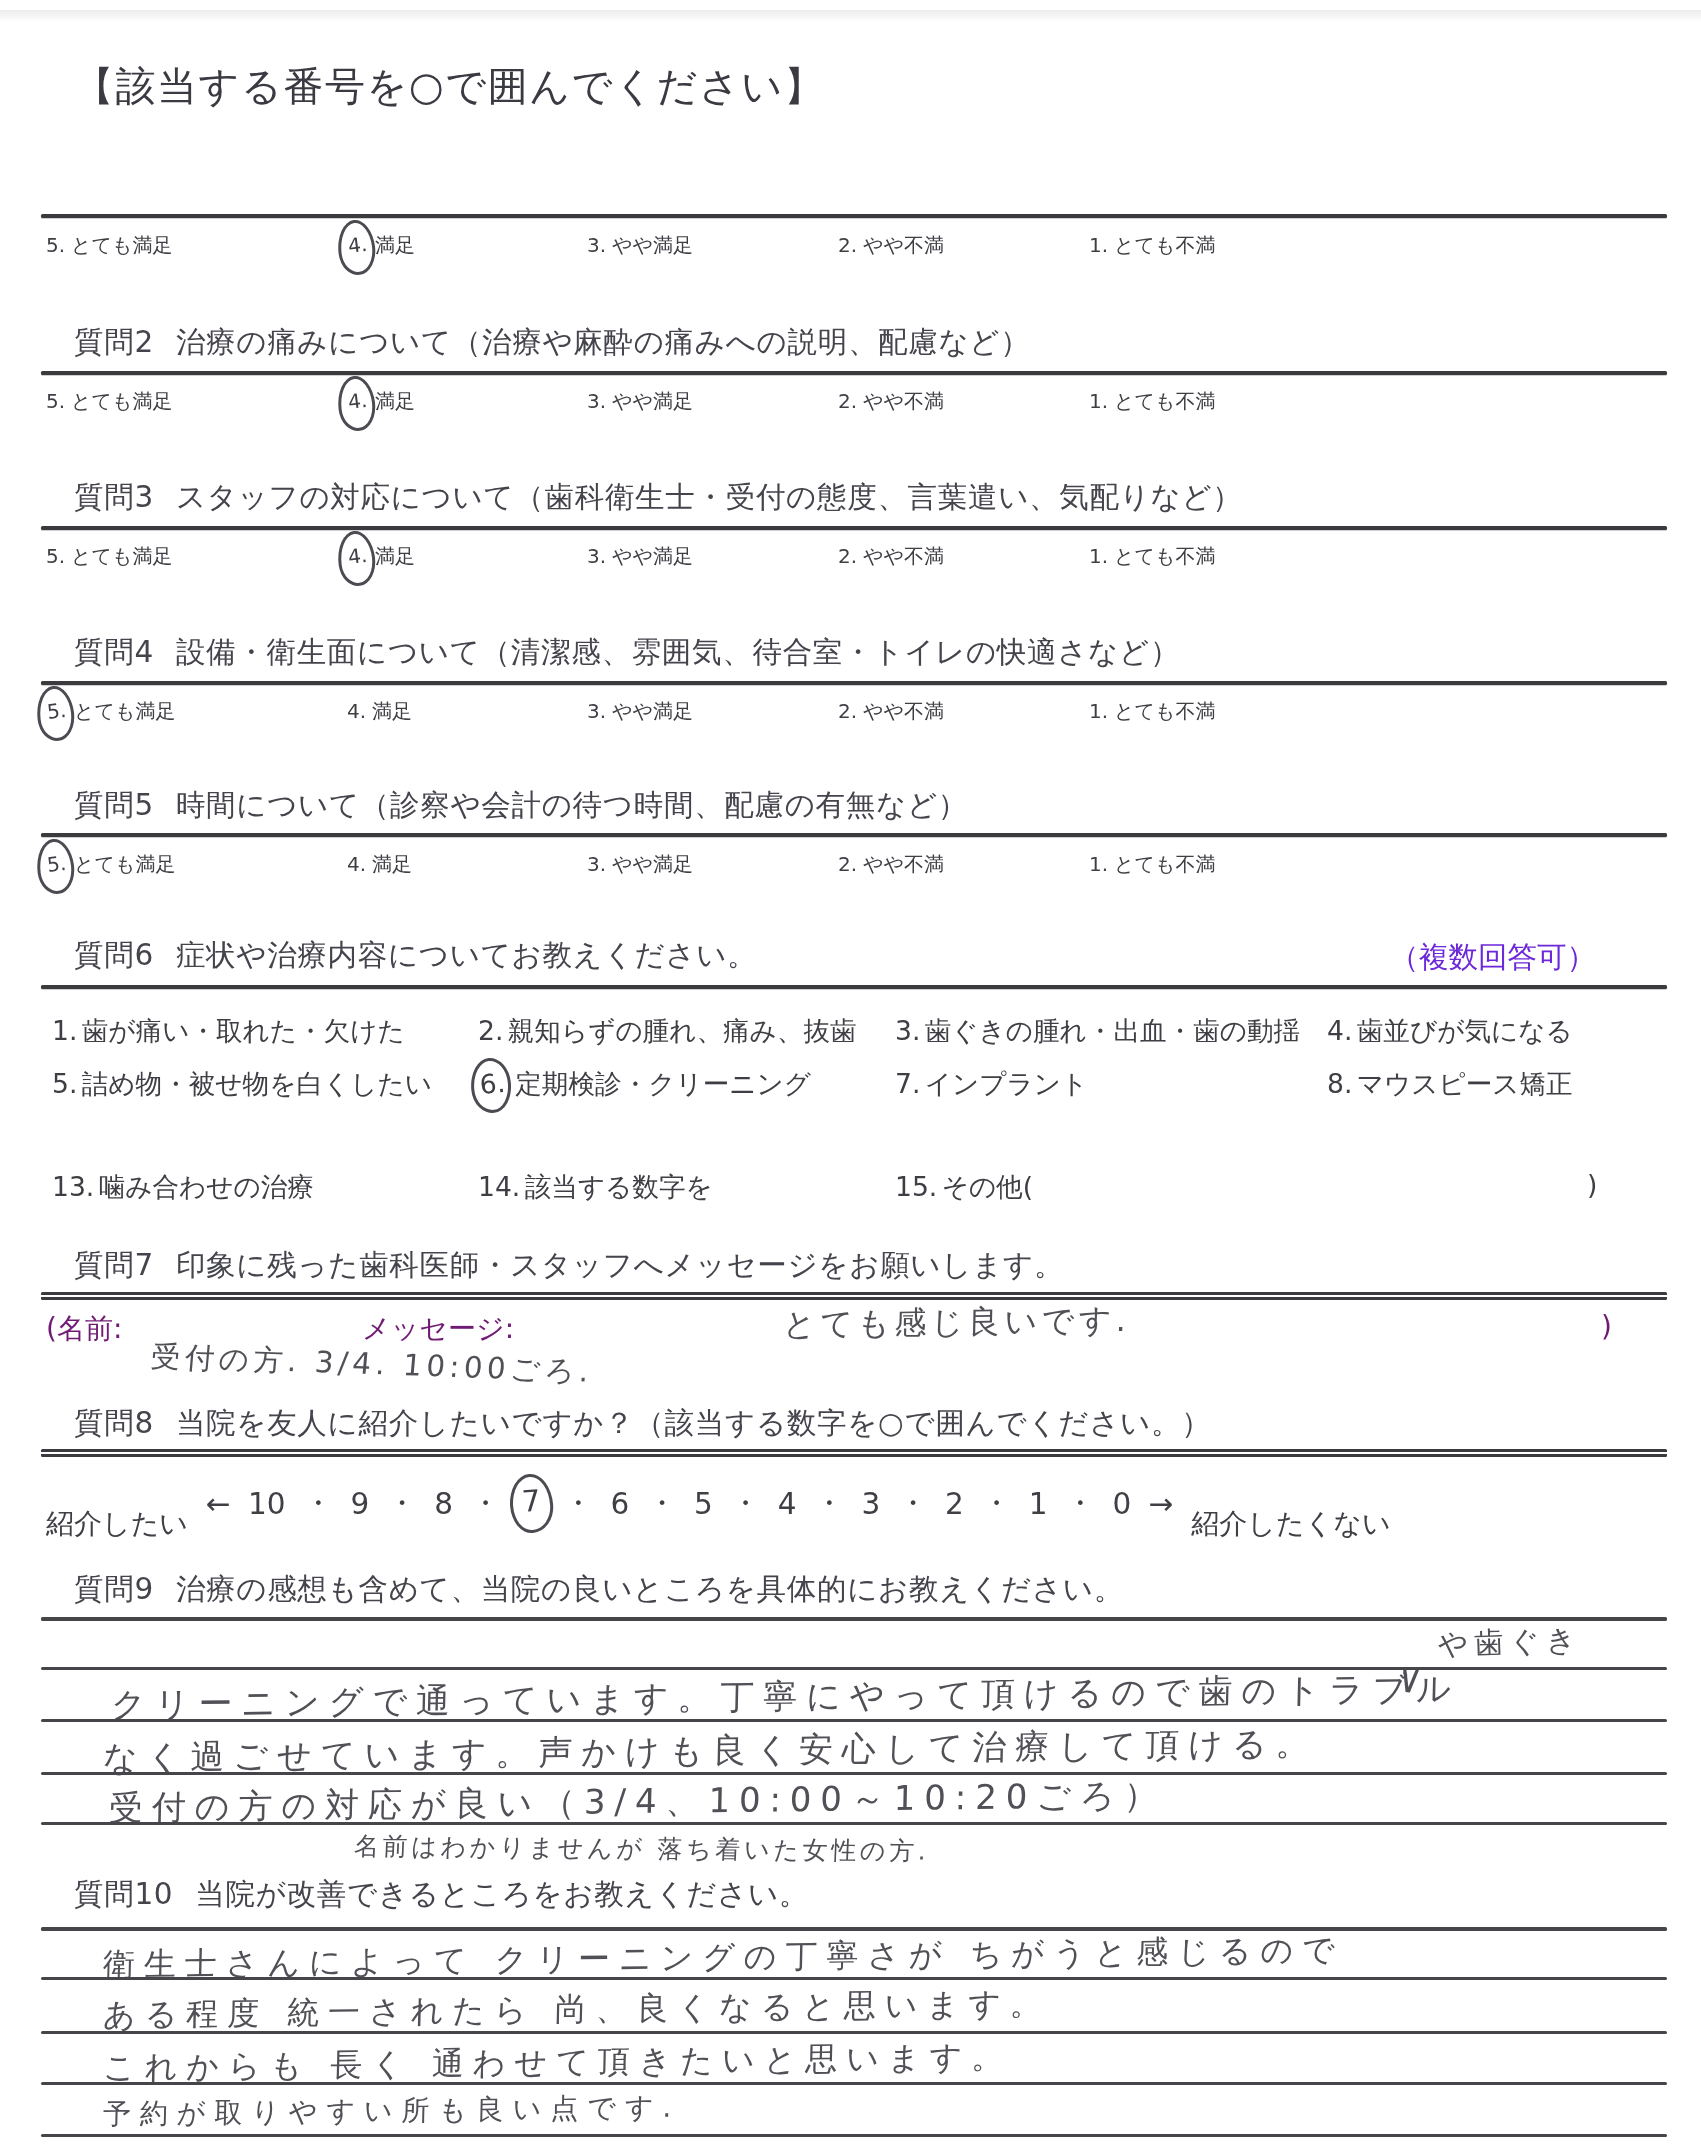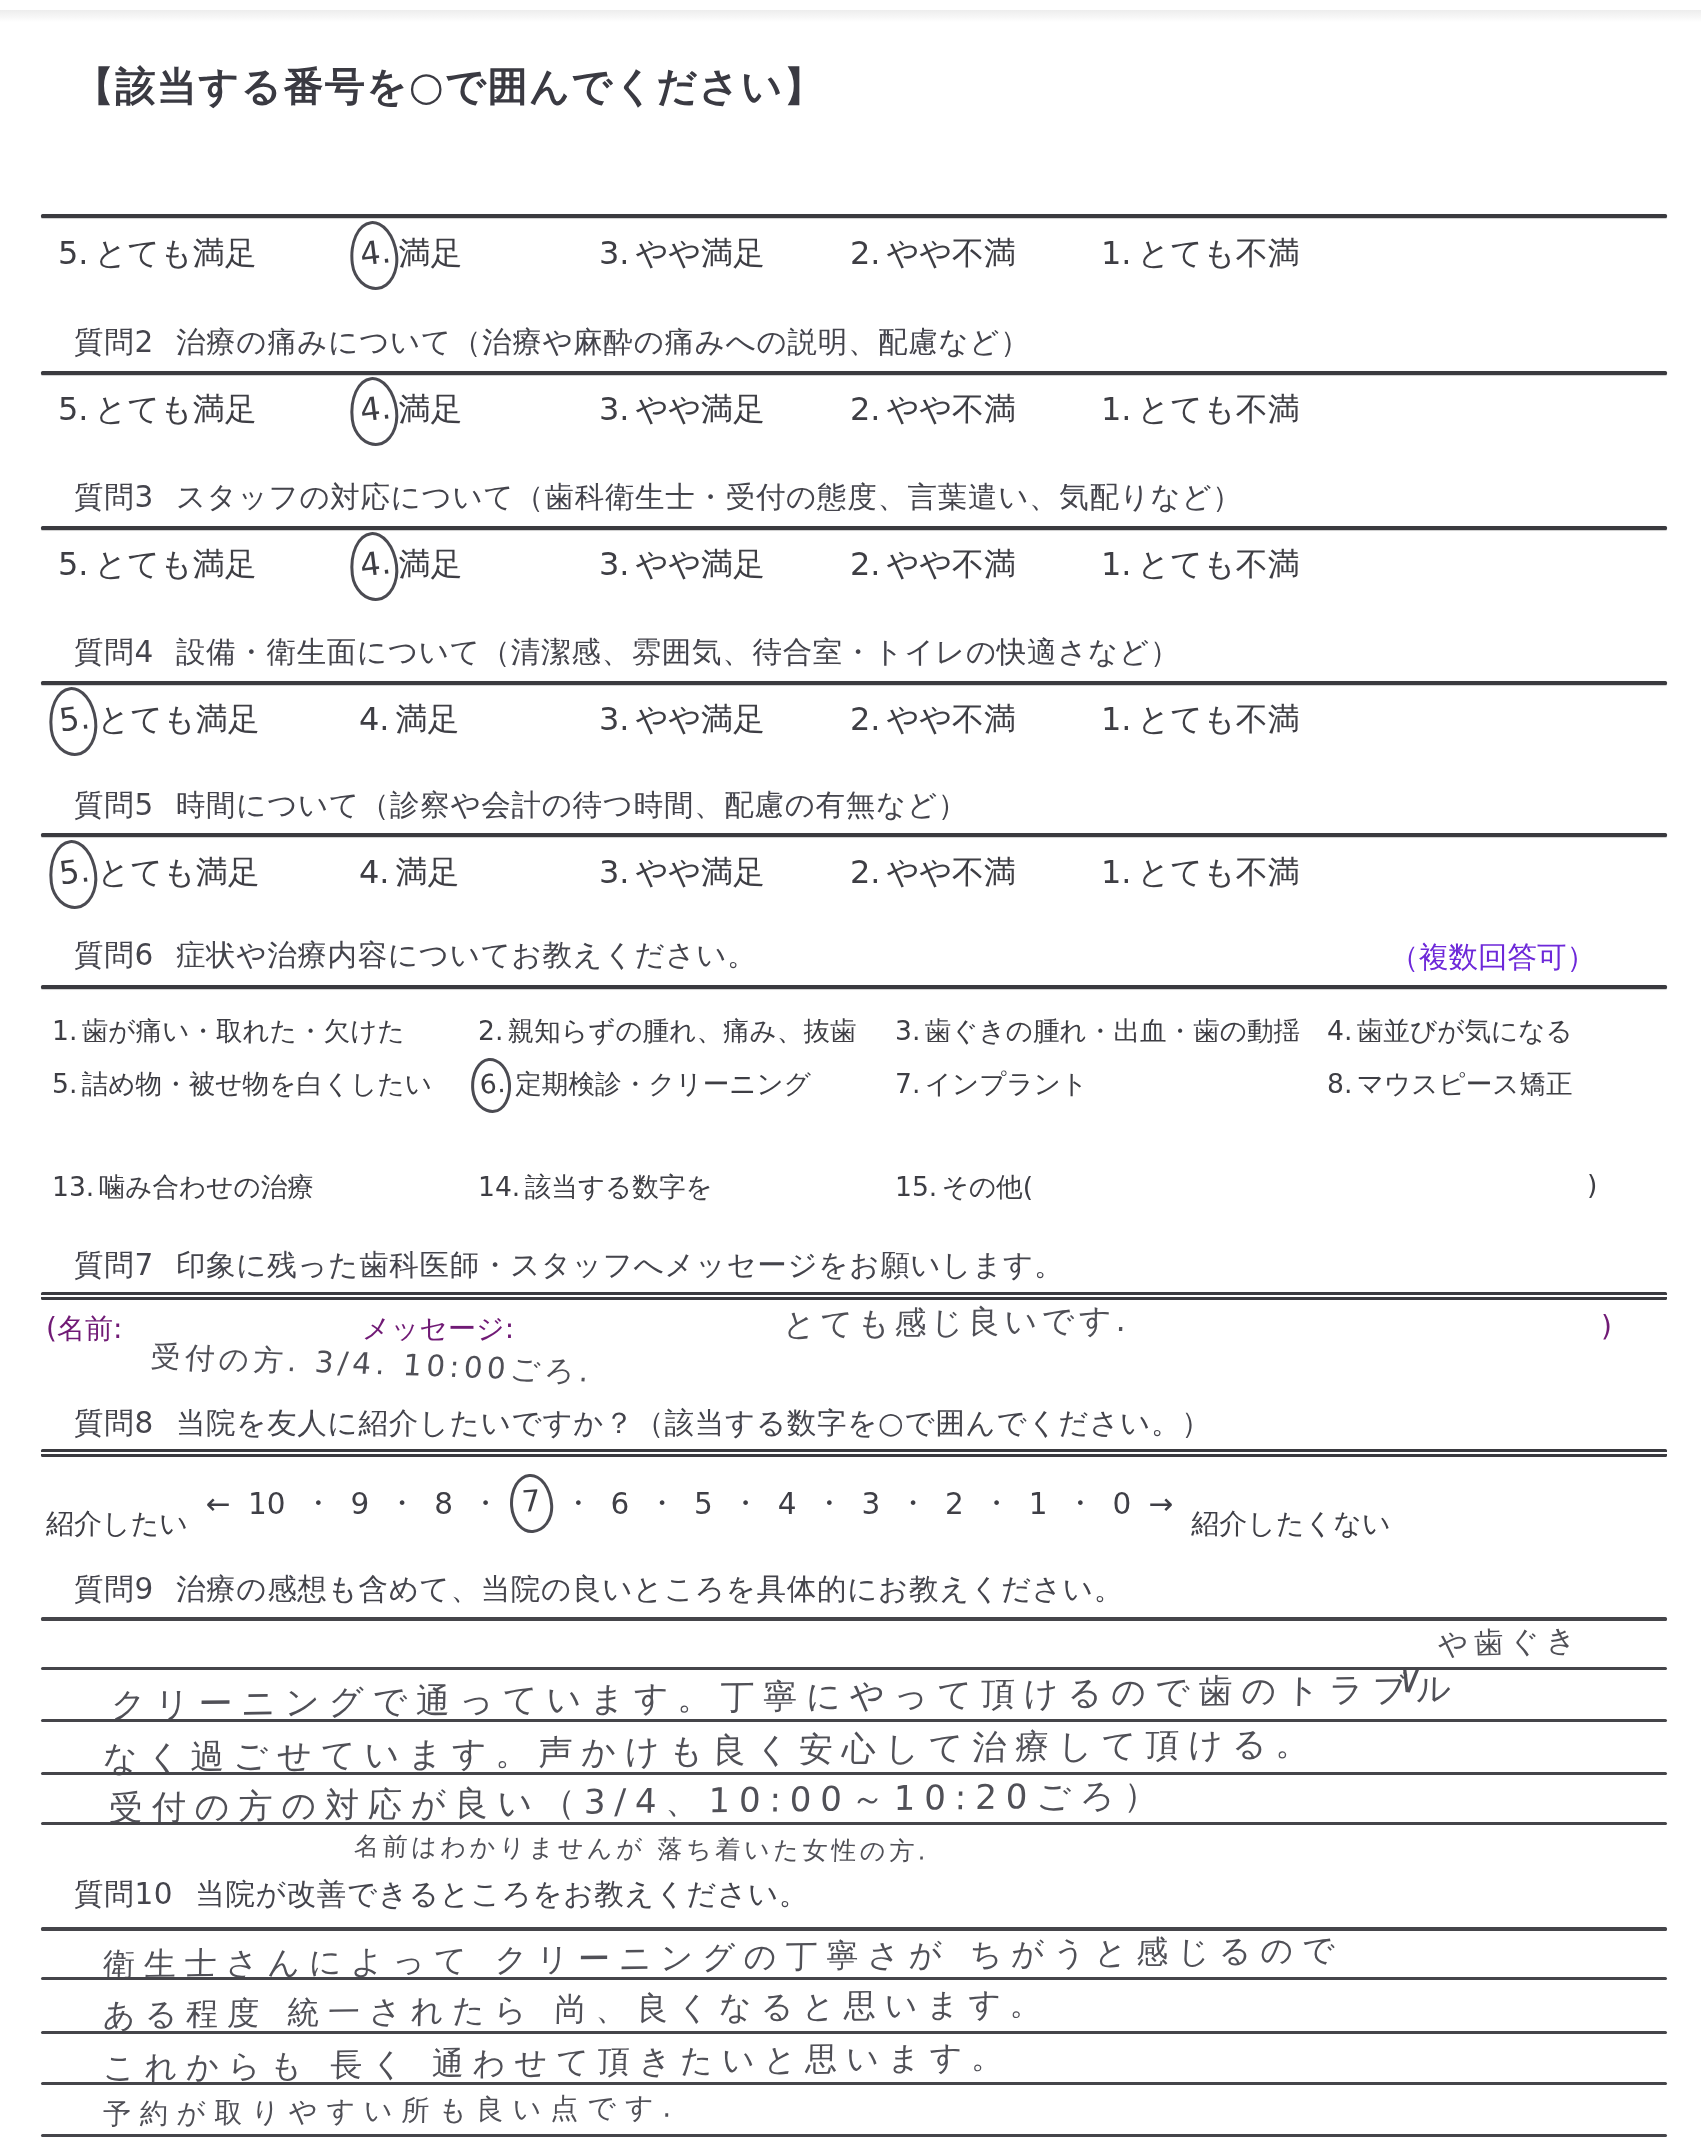--- a/index.html
+++ b/index.html
@@ -6,30 +6,30 @@
   .page{
     position:relative;
     width:1701px;height:2151px;
     background:#ffffff;
     font-family:"DejaVu Sans","Liberation Sans",sans-serif;
     color:#3e3e44;
     overflow:hidden;
   }
   .scanband{position:absolute;top:10.3px;left:0;width:1701px;height:11.8px;
     background:linear-gradient(180deg,#ededed 0%,#f7f7f7 60%,#ffffff 100%);}
-  .title{position:absolute;left:74px;top:59px;font-size:40px;font-weight:700;
+  .title{position:absolute;left:74px;top:59px;font-size:40px;font-weight:400;
     color:#3a3a42;letter-spacing:1.5px;white-space:nowrap;}
   .qhead{position:absolute;left:74px;font-size:29.5px;font-weight:500;
     color:#44444c;white-space:nowrap;letter-spacing:0.7px;}
   .qhead .qlabel{margin-right:22px;}
   .rule{position:absolute;left:41px;width:1626px;background:#3a3a3f;border-radius:1.5px;}
   .rule.thick{height:4.4px;box-shadow:0 0.7px 0.7px rgba(0,0,0,.25);}
   .rule.double{height:8px;background:linear-gradient(to bottom,#3a3a3f 0 3px,#ffffff 3px 5.2px,#3a3a3f 5.2px 8px);}
   .rule.thin{height:3px;background:#45454a;}
-  .opts{position:absolute;left:12px;width:1584px;height:44px;font-size:32px;}
+  .opts{position:absolute;left:0;width:1584px;height:44px;font-size:20px;}
   .opt{position:absolute;top:0;white-space:nowrap;}
   .op1{left:46px}.op2{left:347px}.op3{left:587px}.op4{left:838px}.op5{left:1089px}
   .onum{margin-right:5.9px;}
   .circ{display:inline-block;border:3px solid #4b4b52;border-radius:52% 48% 50% 50%/58% 52% 48% 42%;
     padding:10.3px 4.4px 14.8px 7.4px;margin:-13.3px 0 -16px -8.9px;transform:rotate(-7deg);}
   .q6item{position:absolute;white-space:nowrap;font-size:26.6px;}
   .q6item .onum{margin-right:4.4px;}
   .c1{left:52px}.c2{left:478px}.c3{left:895px}.c4{left:1327px}
   .q6row{position:absolute;left:0;width:1701px;height:40px;}
   .circ6{display:inline-block;border:3px solid #4b4b52;border-radius:50% 50% 48% 52%/55% 48% 52% 45%;

